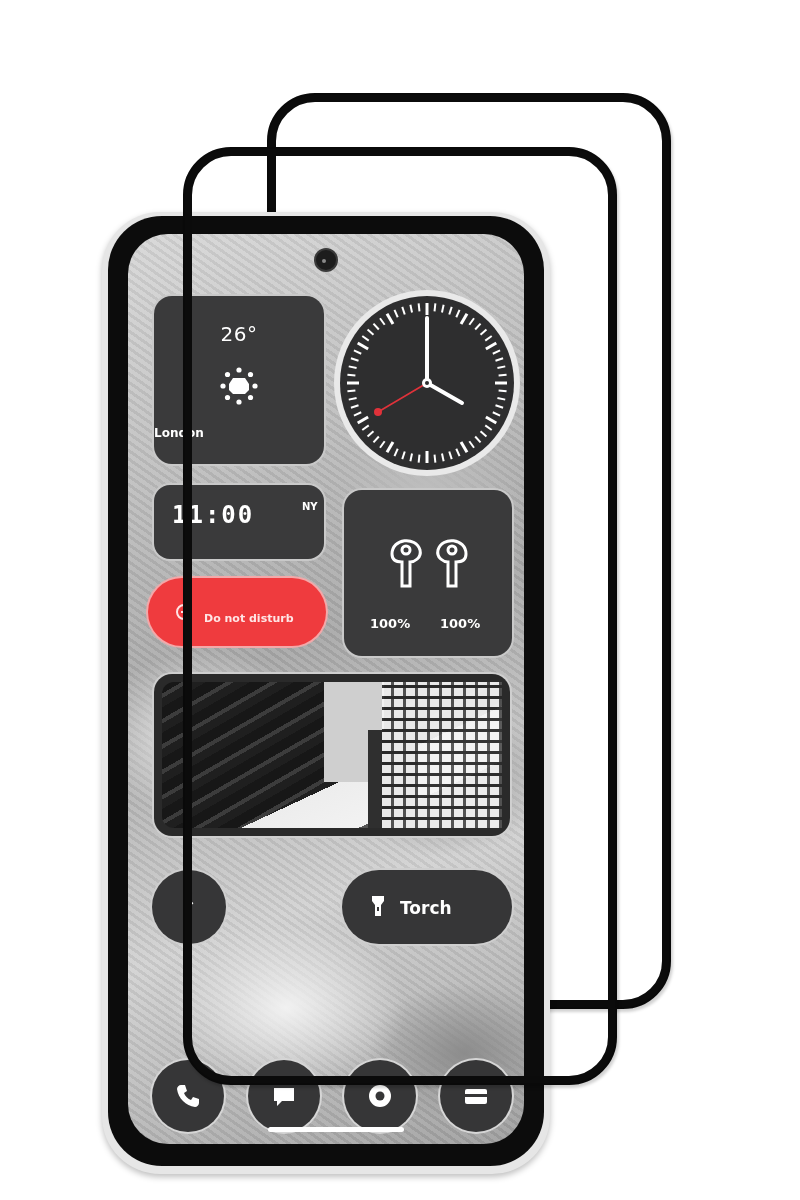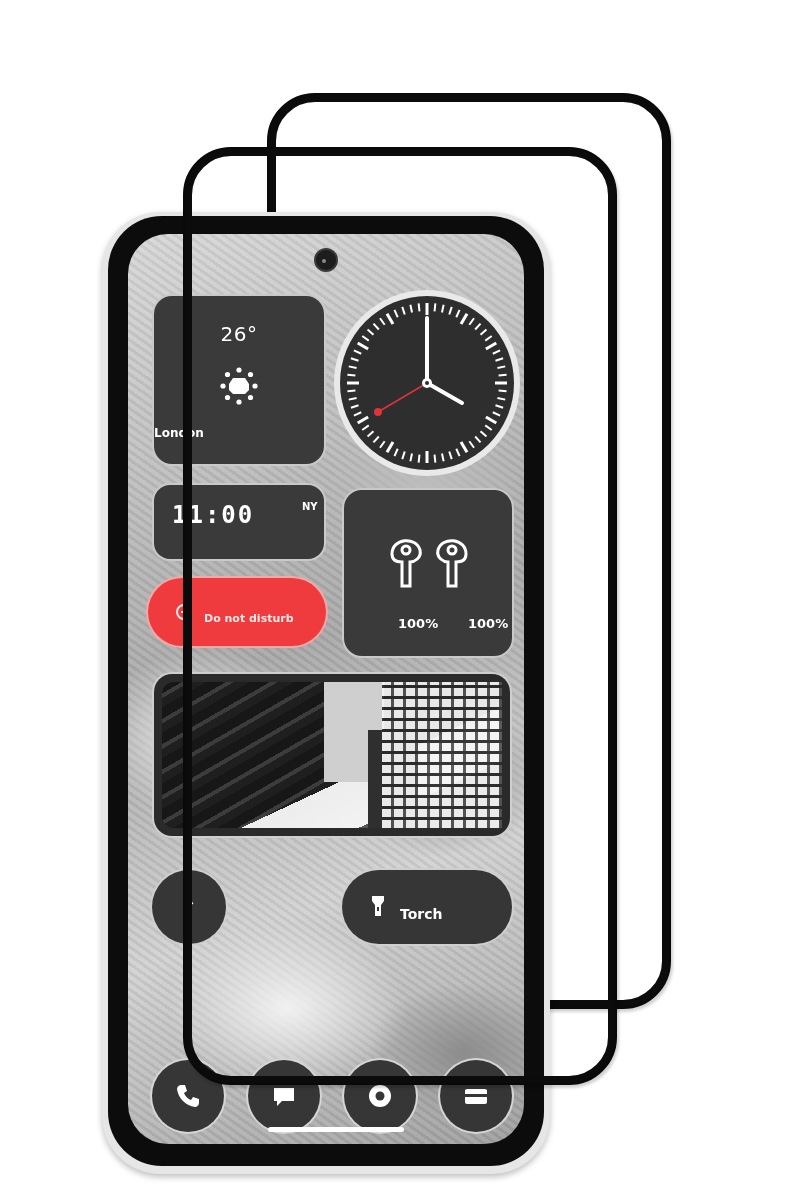--- a/index.html
+++ b/index.html
@@ -29,21 +29,21 @@
   .weather .city { position:absolute; left:0; right:0; top:130px; font-size:12px; font-weight:bold; }
 
   .clock { left:212px; top:62px; width:174px; height:174px; border-radius:50%; background:#2e2e2f; box-shadow:0 0 0 6px #e9e9e9; }
 
   .time { left:26px; top:251px; width:170px; height:74px; border-radius:16px; }
   .time .digits { position:absolute; left:18px; top:16px; font-family:"DejaVu Sans Mono", monospace; font-size:24px; font-weight:bold; letter-spacing:2px; }
   .time .tz { position:absolute; left:136px; top:16px; font-size:10px; font-weight:bold;padding-left:12px; }
 
   .buds { left:216px; top:256px; width:168px; height:166px; }
   .buds .icon { position:absolute; left:38px; top:42px; width:94px; height:60px; }
-  .buds .pct { position:absolute; top:126px; font-size:13px; font-weight:bold;margin-left:28px; }
+  .buds .pct { position:absolute; top:126px; font-size:13px; font-weight:bold; }
   .buds .pct.l { left:26px; } .buds .pct.r { left:96px; }
 
   .dnd { position:absolute; left:20px; top:344px; width:178px; height:68px; border-radius:34px; background:#ef3b3e; box-shadow:0 0 0 2px #f3a8a9; color:#ffe5e5; }
   .dnd .ico { position:absolute; left:28px; top:26px; width:16px; height:16px; border-radius:50%; border:2px solid #ffe5e5; box-sizing:border-box; }
   .dnd .ico::after { content:""; position:absolute; left:3px; top:5px; width:6px; height:2px; background:#ffe5e5; }
   .dnd .label { position:absolute; left:56px; top:26px; font-size:11px; font-weight:bold;margin-top:8px; }
 
   .photo { position:absolute; left:26px; top:440px; width:356px; height:162px; border-radius:18px; background:#2a2a2a; box-shadow:0 0 0 2px #cfcfcf; overflow:hidden; }
   .photo .img { position:absolute; left:8px; top:8px; right:8px; bottom:8px; border-radius:12px; overflow:hidden;
      background:
@@ -52,21 +52,21 @@
   }
   .photo .sky { position:absolute; left:170px; top:8px; width:60px; height:100px; background:#cfcfcf; }
   .photo .tower { position:absolute; left:228px; top:8px; width:120px; height:146px;
      background: repeating-linear-gradient(0deg, #f4f4f4 0 8px, #2b2b2b 8px 11px), #f4f4f4; opacity:.95; }
   .photo .tower::after { content:""; position:absolute; inset:0; background: repeating-linear-gradient(90deg, transparent 0 9px, #2b2b2b 9px 12px); opacity:.8; }
   .photo .dark { position:absolute; left:214px; top:56px; width:50px; height:98px; background:#2f2f2f; }
 
   .rotate { position:absolute; left:24px; top:636px; width:74px; height:74px; border-radius:50%; background:#363637; box-shadow:0 0 0 2px #cfcfcf; color:#fff; font-size:18px; text-align:center; line-height:74px; font-weight:bold; }
   .torch { position:absolute; left:214px; top:636px; width:170px; height:74px; border-radius:37px; background:#363637; box-shadow:0 0 0 2px #cfcfcf; color:#fff; }
   .torch .ico { position:absolute; left:30px; top:26px; width:12px; height:20px; }
-  .torch .label { position:absolute; left:58px; top:28px; font-size:14px; font-weight:bold;margin-top:8px; }
+  .torch .label { position:absolute; left:58px; top:28px; font-size:17px; font-weight:bold; }
 
   .dock-btn { position:absolute; top:826px; width:72px; height:72px; border-radius:50%; background:#363637; box-shadow:0 0 0 2px #d6d6d6; }
   .dock-btn svg { position:absolute; left:22px; top:22px; width:28px; height:28px; }
   .home-bar { position:absolute; left:140px; bottom:12px; width:136px; height:5px; border-radius:3px; background:#fff; }
 
   
   .film { position:absolute; border:9px solid #0b0b0b; box-sizing:border-box; background:transparent; box-shadow: 2px 3px 3px rgba(0,0,0,.18); }
   .film.front { left:183px; top:147px; width:434px; height:938px; border-radius:48px; }
   .film.back  { left:267px; top:93px;  width:404px; height:916px; border-radius:48px; }
   .film.front::before, .film.back::before { content:""; position:absolute; inset:-9px; border-radius:48px; border:2px solid rgba(0,0,0,.15); }

